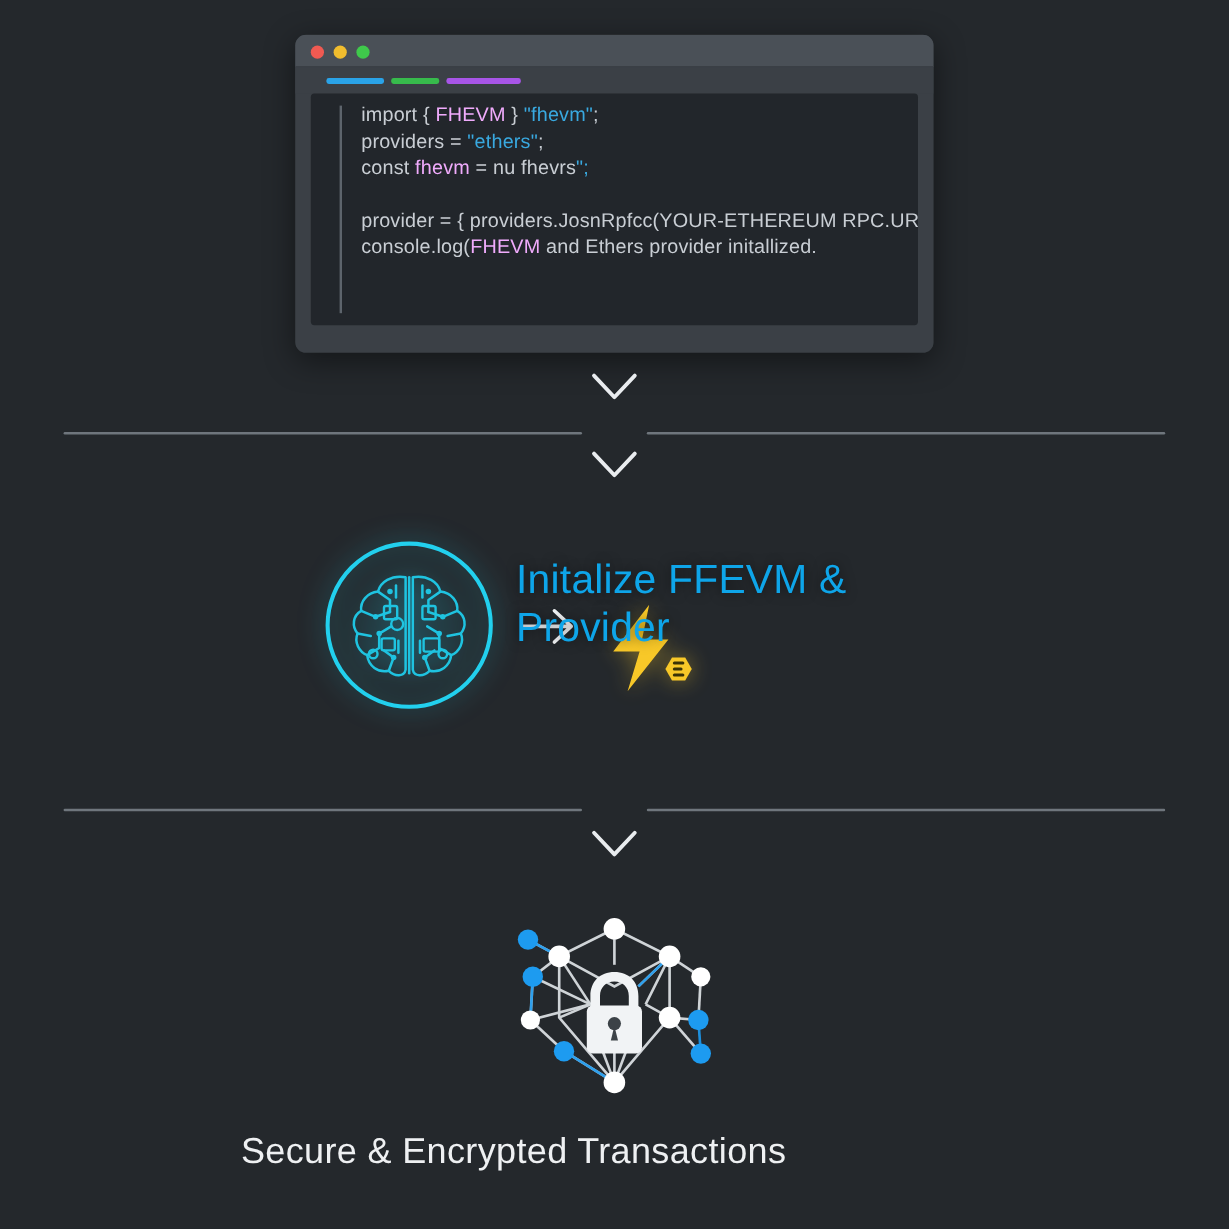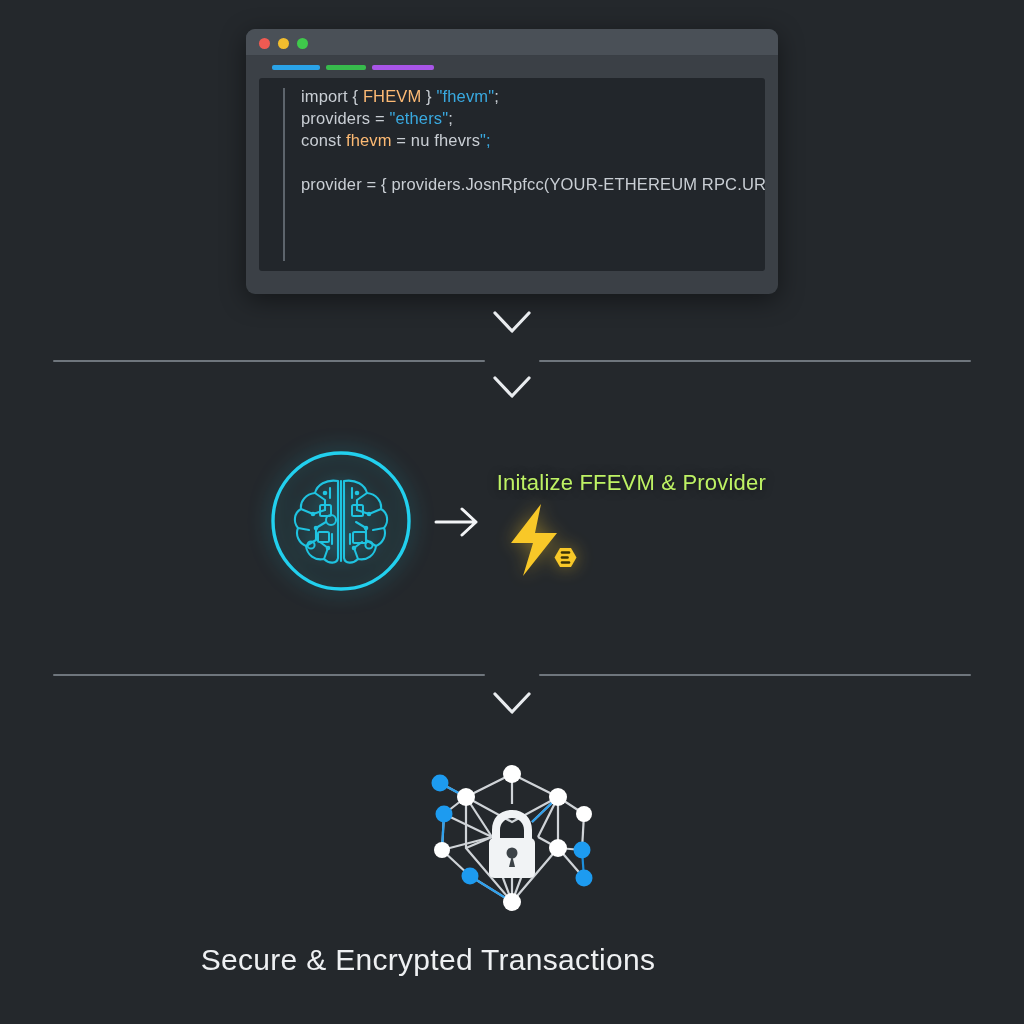--- a/index.html
+++ b/index.html
@@ -90,21 +90,21 @@
   .cline {
     font-family: "Liberation Sans", sans-serif;
     font-size: 16.5px;
     line-height: 22px;
     color: #c9ced4;
     white-space: pre;
     letter-spacing: 0.15px;
   }
   .cline.blank { height: 22px; }
   .tok-str  { color: #39a9e0; }
-  .tok-id   { color: #fdba74; }
+  .tok-id   { color: #f0abfc; }
 
   
   .rule {
     position: absolute;
     height: 2px;
     background: #6f767d;
     border-radius: 1px;
   }
   .chev {
     position: absolute;
@@ -149,24 +149,23 @@
     height: 74px;
   }
   #bolt-icon svg { display: block; width: 100%; height: 100%;
     filter: drop-shadow(0 0 9px rgba(248,200,40,0.45)); }
 
   #initialize-label {
     position: absolute;
     left: 430px;
     top: 463px;
     width: 336px;
-    text-align: right;
-    font-size: 22px;
+    font-size: 34px;
     line-height: 40px;
-    color: #bef264;
+    color: #0ea5e9;
     letter-spacing: 0.2px;
     text-shadow: 0 0 10px rgba(0,0,0,0.5);
   }
 
   
   #network-icon {
     position: absolute;
     left: 420px;
     top: 752px;
     width: 184px;
@@ -205,20 +204,21 @@
     </div>
 
     <div class="code-panel">
       <div class="gutter-line"></div>
       <div class="code-lines">
         <div class="cline"><span>import { <span class="tok-id">FHEVM</span> } <span class="tok-str">"fhevm"</span>;</span></div>
         <div class="cline"><span>providers = <span class="tok-str">"ethers"</span>;</span></div>
         <div class="cline"><span>const <span class="tok-id">fhevm</span> = nu fhevrs<span class="tok-str">";</span></span></div>
         <div class="cline blank"><span></span></div>
         <div class="cline"><span>provider = { providers.JosnRpfcc(YOUR-ETHEREUM RPC.URL);</span></div>
+        <div class="cline"><span>console.log(<span class="tok-id">FHEVM</span> and Ethers provider initallized.</span></div>
       </div>
     </div>
   </div>
 
   <div class="chev" style="left:489px; top:307px;">
     <svg viewBox="0 0 46 30">
         <path d="M6 6 L23 24 L40 6" fill="none" stroke="#e9ecef" stroke-width="3.2" stroke-linecap="round" stroke-linejoin="round"></path>
       </svg>
   </div>
   <div class="rule" style="left:53px;  top:360px; width:432px;"></div>

